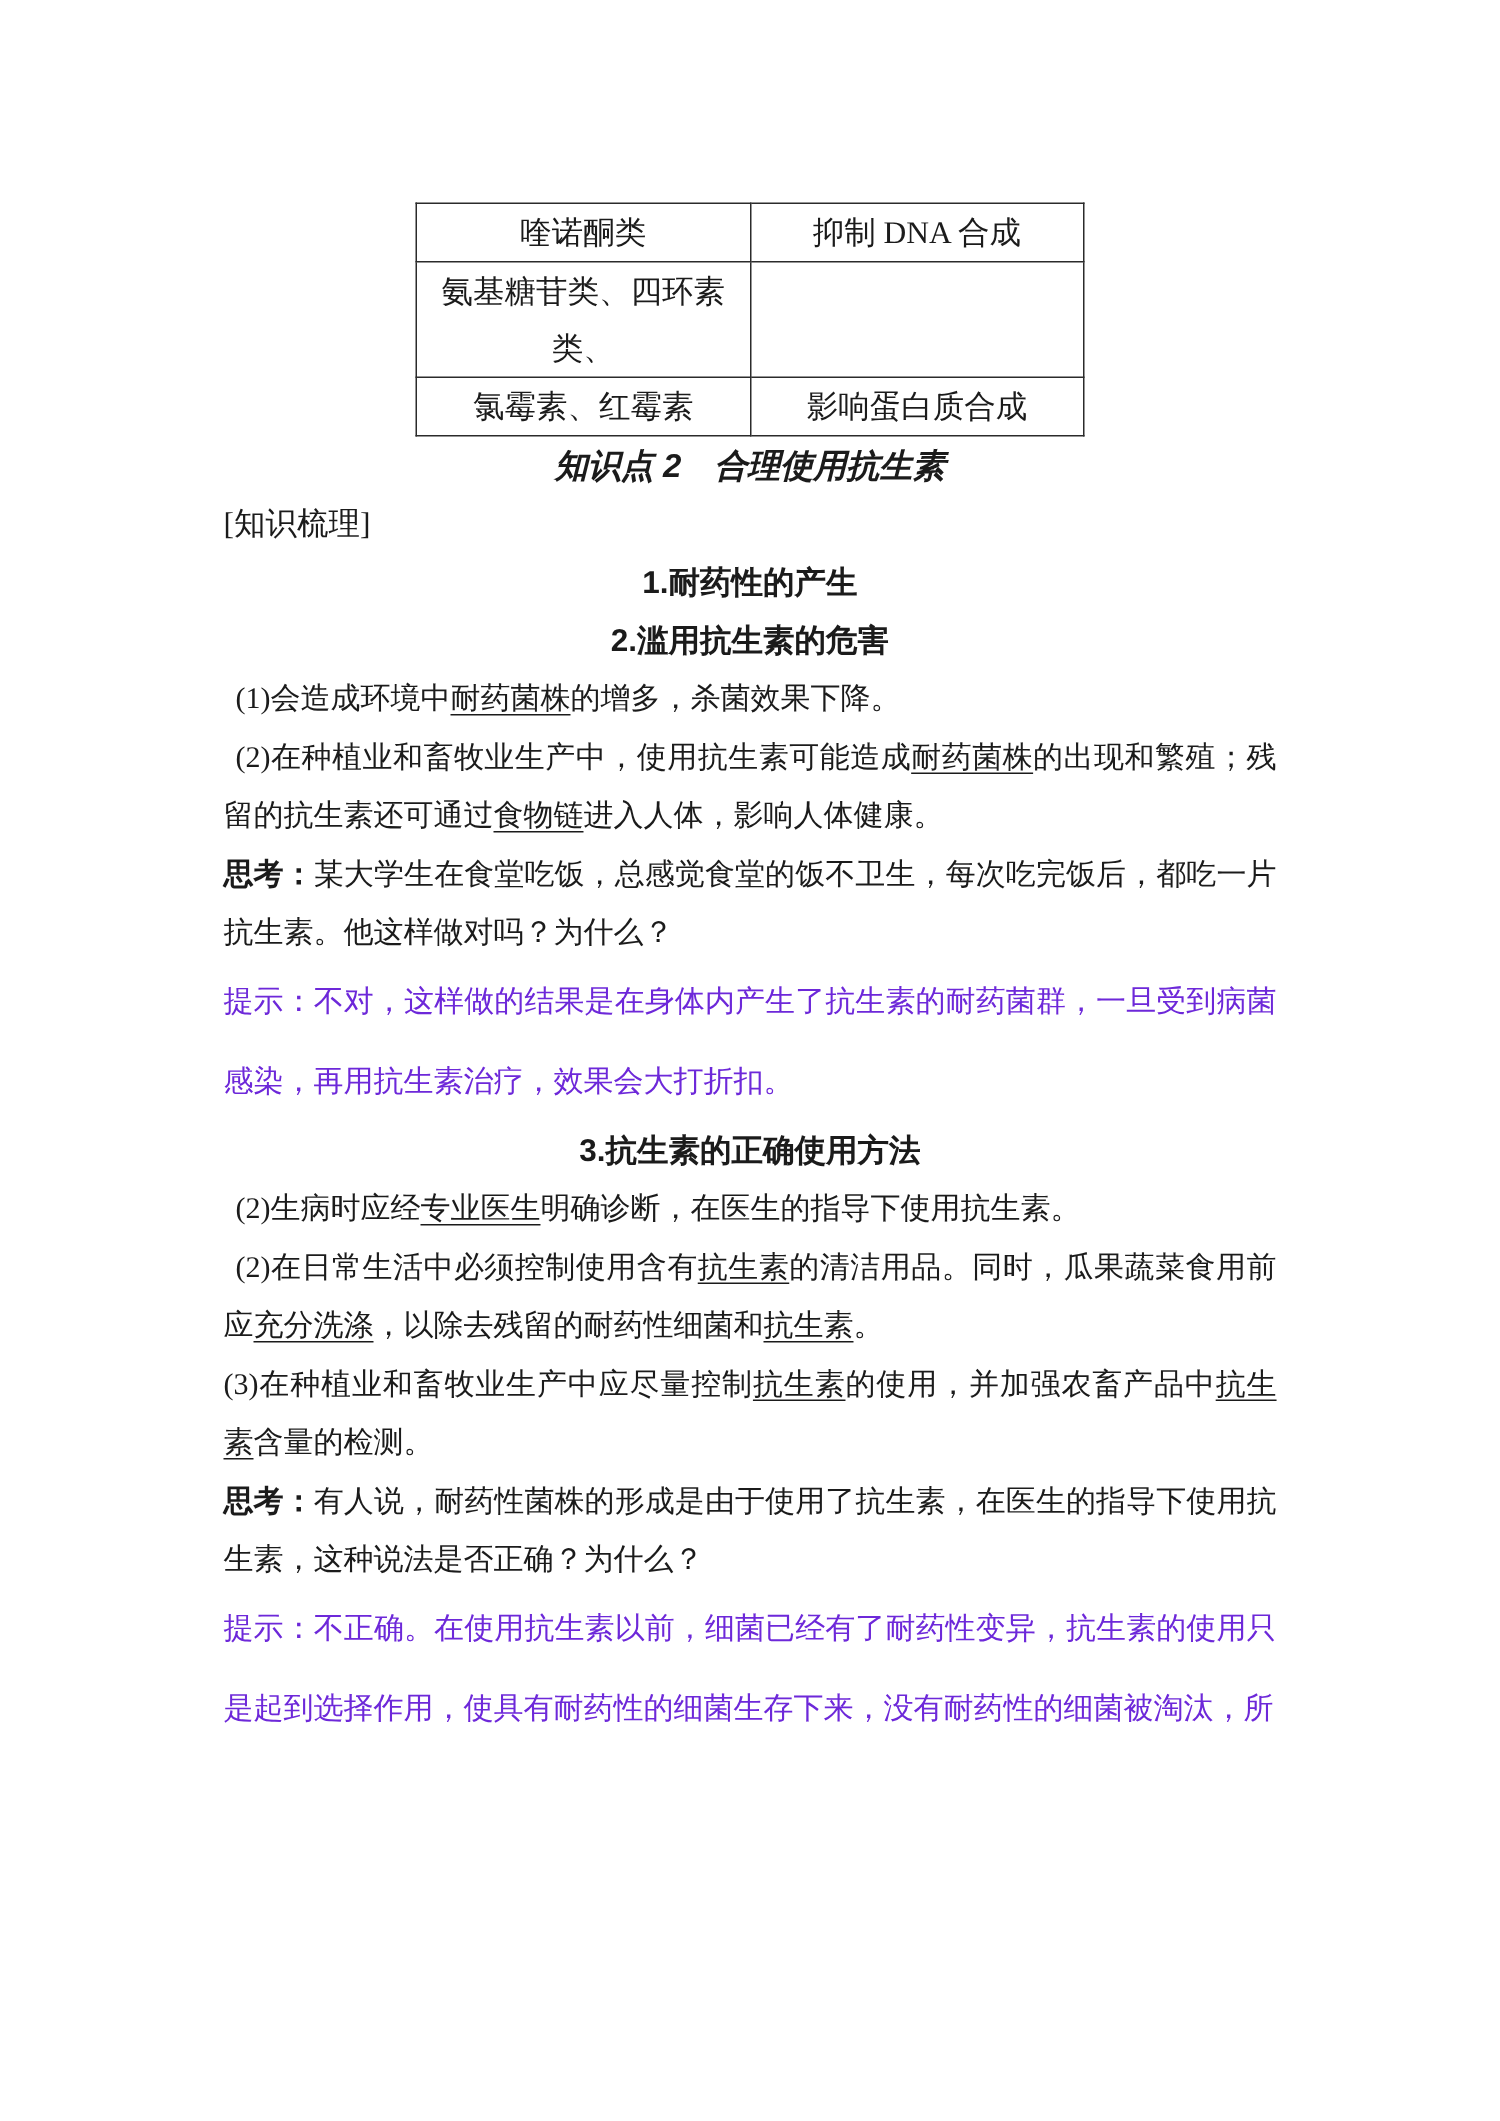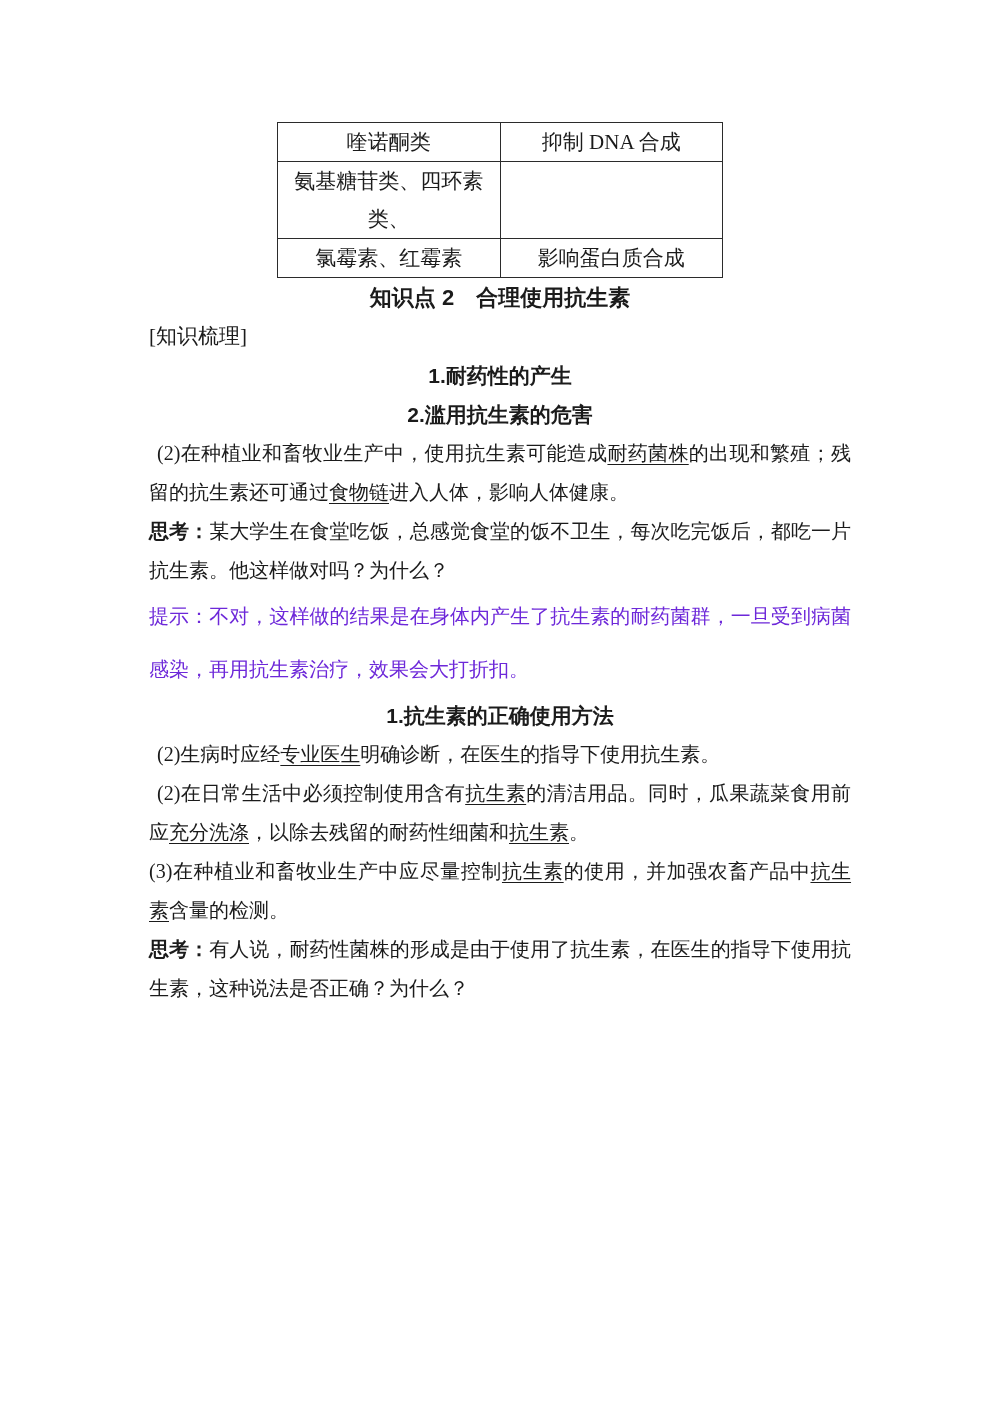--- a/index.html
+++ b/index.html
@@ -6,21 +6,21 @@
   .page{
     position:relative;
     width:1000px;height:1414px;
     background:#ffffff;
     color:#1b1b1b;
     font-family:"Liberation Serif","DejaVu Serif",serif;
     overflow:hidden;
   }
   .content{
     width:702px;
-    margin:3px auto;
+    margin:16px auto;
     padding-top:119px;
     font-size:20px;
     line-height:39px;
   }
   table.tbl{
     width:446px;
     margin:0 auto;
     border-collapse:collapse;
     table-layout:fixed;
     font-size:21px;
@@ -33,20 +33,21 @@
     line-height:38px;
     height:38px;
     padding:0 10px;
   }
   .h-kp{
     text-align:center;
     font-family:"Liberation Sans","DejaVu Sans",sans-serif;
     font-weight:700;
     font-size:22px;
     line-height:39px;
+    font-style:italic;
   }
   .h-review{
     text-align:left;
     font-size:21px;
     line-height:39px;
   }
   .sec{
     font-family:"Liberation Sans","DejaVu Sans",sans-serif;
     font-weight:700;
     font-size:21px;
@@ -96,26 +97,28 @@
         </tr>
       </tbody>
     </table>
 
     <div class="h-kp">知识点 2　合理使用抗生素</div>
     <div class="h-review">[知识梳理]</div>
 
     <div class="sec"><span>1.耐药性的产生</span></div>
 
     <div class="sec"><span>2.滥用抗生素的危害</span></div>
+    <div class="para indent"><span>(1)会造成环境中</span><span class="seg-u">耐药菌株</span><span>的增多，杀菌效果下降。</span></div>
     <div class="para indent"><span>(2)在种植业和畜牧业生产中，使用抗生素可能造成</span><span class="seg-u">耐药菌株</span><span>的出现和繁殖；残留的抗生素还可通过</span><span class="seg-u">食物链</span><span>进入人体，影响人体健康。</span></div>
 
     <div class="para"><span class="seg-b">思考：</span><span>某大学生在食堂吃饭，总感觉食堂的饭不卫生，每次吃完饭后，都吃一片抗生素。他这样做对吗？为什么？</span></div>
     <div class="hint"><span>提示：不对，这样做的结果是在身体内产生了抗生素的耐药菌群，一旦受到病菌感染，再用抗生素治疗，效果会大打折扣。</span></div>
 
-    <div class="sec"><span>1.抗生素的正确使用方法</span></div>
+    <div class="sec"><span>3.抗生素的正确使用方法</span></div>
     <div class="para indent"><span>(2)生病时应经</span><span class="seg-u">专业医生</span><span>明确诊断，在医生的指导下使用抗生素。</span></div>
     <div class="para indent"><span>(2)在日常生活中必须控制使用含有</span><span class="seg-u">抗生素</span><span>的清洁用品。同时，瓜果蔬菜食用前应</span><span class="seg-u">充分洗涤</span><span>，以除去残留的耐药性细菌和</span><span class="seg-u">抗生素</span><span>。</span></div>
     <div class="para"><span>(3)在种植业和畜牧业生产中应尽量控制</span><span class="seg-u">抗生素</span><span>的使用，并加强农畜产品中</span><span class="seg-u">抗生素</span><span>含量的检测。</span></div>
 
     <div class="para"><span class="seg-b">思考：</span><span>有人说，耐药性菌株的形成是由于使用了抗生素，在医生的指导下使用抗生素，这种说法是否正确？为什么？</span></div>
+    <div class="hint"><span>提示：不正确。在使用抗生素以前，细菌已经有了耐药性变异，抗生素的使用只是起到选择作用，使具有耐药性的细菌生存下来，没有耐药性的细菌被淘汰，所</span></div>
 
   </div>
 </div>
 
 </body></html>

